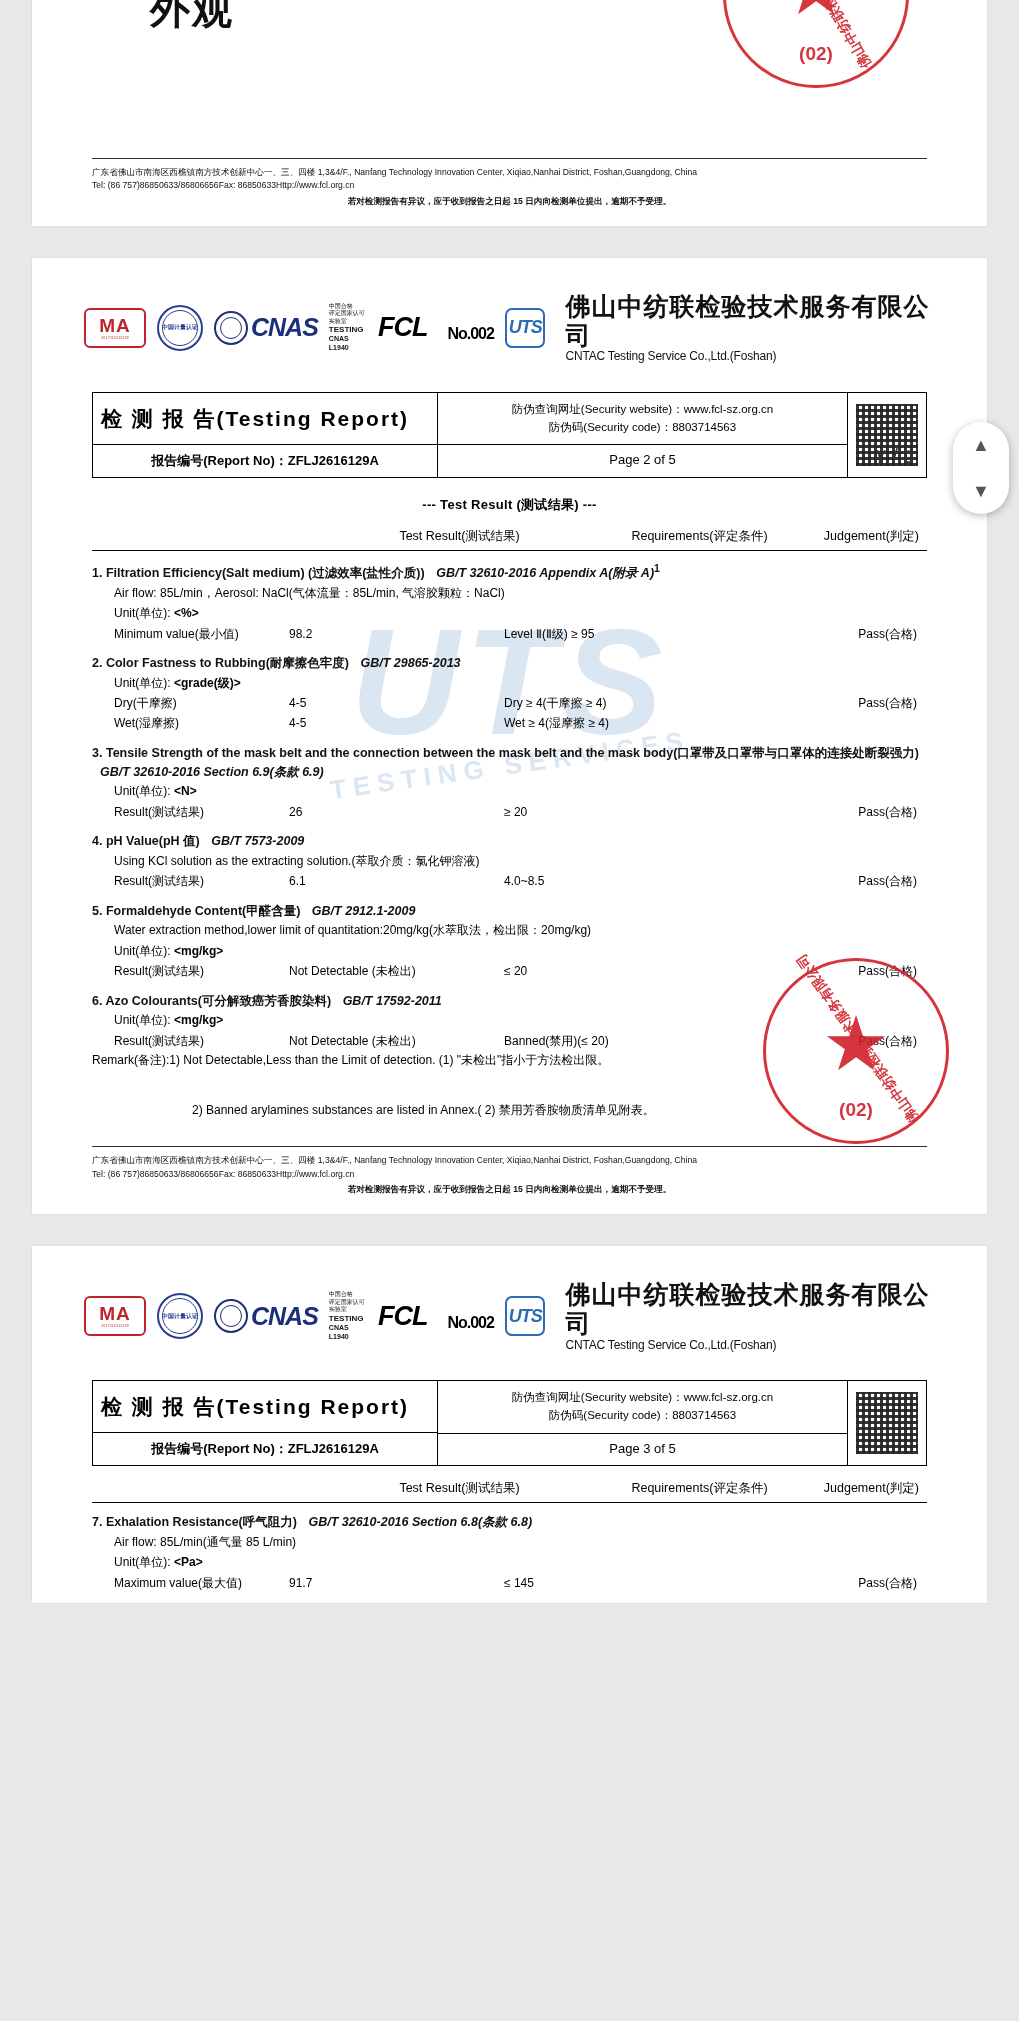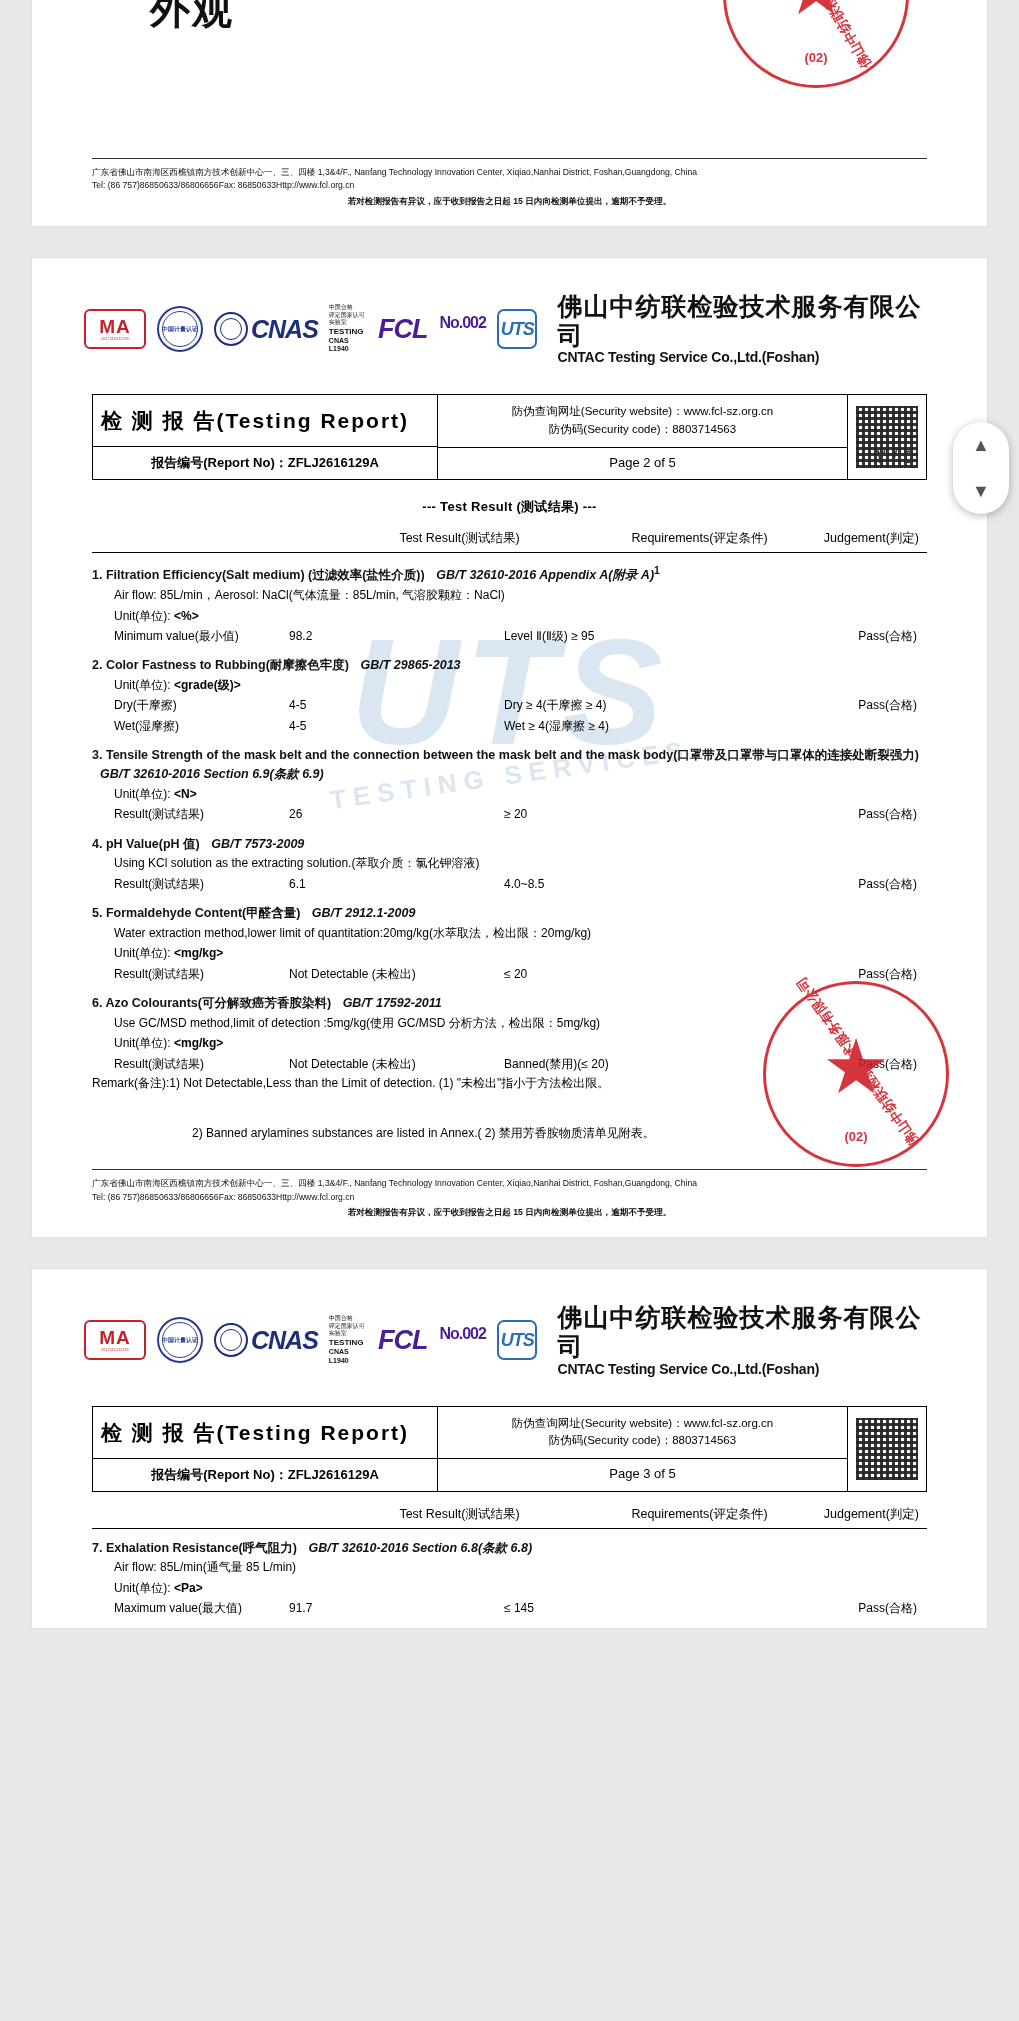--- a/index.html
+++ b/index.html
@@ -87,43 +87,43 @@
 
   .cnas-block {
     font-size: 6.5px; color: #111; line-height: 1.25;
     text-align: left;
   }
   .cnas-block .cn-l1 { font-size: 6px; }
   .cnas-block .cn-testing { font-weight: bold; font-size: 8px; }
   .cnas-block .cn-no { font-weight: bold; font-size: 7px; }
 
   .fcl-logo {
-    color: #4c1d95; font-size: 27px; font-weight: bold; font-style: italic;
+    color: #000000; font-size: 27px; font-weight: bold; font-style: italic;
     letter-spacing: -1px;
-    display: flex; align-items: flex-start; gap: 12px;
+    display: flex; align-items: flex-end; gap: 20px;
   }
   .fcl-logo .no { font-size: 16px; font-style: normal; }
 
   .uts-logo {
     width: 44px; height: 40px;
     border: 2px solid #2b6cb5;
     border-radius: 7px;
     color: #2b6cb5;
     display: flex; align-items: center; justify-content: center;
     font-size: 18px; font-weight: bold; font-style: italic;
     letter-spacing: -1px;
   }
 
   .company-names { margin-left: 8px; }
   .company-cn {
     font-size: 25px; font-weight: bold; color: #111;
     letter-spacing: 1px; line-height: 1.15;
   }
   .company-en {
-    font-size: 14px; font-weight: bold; color: #111;
+    font-size: 12px; font-weight: normal; color: #111;
     letter-spacing: -.2px; line-height: 1.2;
   }
 
   
   .hdr-table {
     display: flex;
     border: 1.6px solid #000;
     margin: 18px 22px 0 22px;
     position: relative;
   }
@@ -221,21 +221,21 @@
     font-size: 76px; color: #d0202a; line-height: 1;
   }
   .stamp .arc {
     position: absolute; left: 50%; top: 50%;
     transform-origin: 0 0;
     font-size: 13.5px; font-weight: bold;
     white-space: nowrap;
   }
   .stamp .code {
     position: absolute; left: 0; right: 0; bottom: 20px;
-    text-align: center; font-size: 13px; font-weight: bold;
+    text-align: center; font-size: 19px; font-weight: bold;
   }
 
   
   .watermark {
     position: absolute;
     left: 50%; top: 46%;
     transform: translate(-50%,-50%);
     color: #bcd3e6;
     opacity: .55;
     pointer-events: none;
@@ -462,21 +462,20 @@
           <div class="r-judge">Pass(合格)</div>
         </div>
       </div>
 
       <div class="item">
         <div class="item-head">
           <span>6.</span>
           <span>Azo Colourants(可分解致癌芳香胺染料)</span>
           <span class="std">GB/T 17592-2011</span>
         </div>
-        <div class="sub">Use GC/MSD method,limit of detection :5mg/kg(使用 GC/MSD 分析方法，检出限：5mg/kg)</div>
         <div class="sub">Unit(单位): <b>&lt;mg/kg&gt;</b></div>
         <div class="row">
           <div class="r-label">Result(测试结果)</div>
           <div class="r-val">Not Detectable (未检出)</div>
           <div class="r-req">Banned(禁用)(≤ 20)</div>
           <div class="r-judge">Pass(合格)</div>
         </div>
         <div class="remark">Remark(备注):1) Not Detectable,Less than the Limit of detection. (1) "未检出"指小于方法检出限。</div>
         <div class="remark remark-ind">2) Banned arylamines substances are listed in Annex.( 2) 禁用芳香胺物质清单见附表。</div>
       </div>

